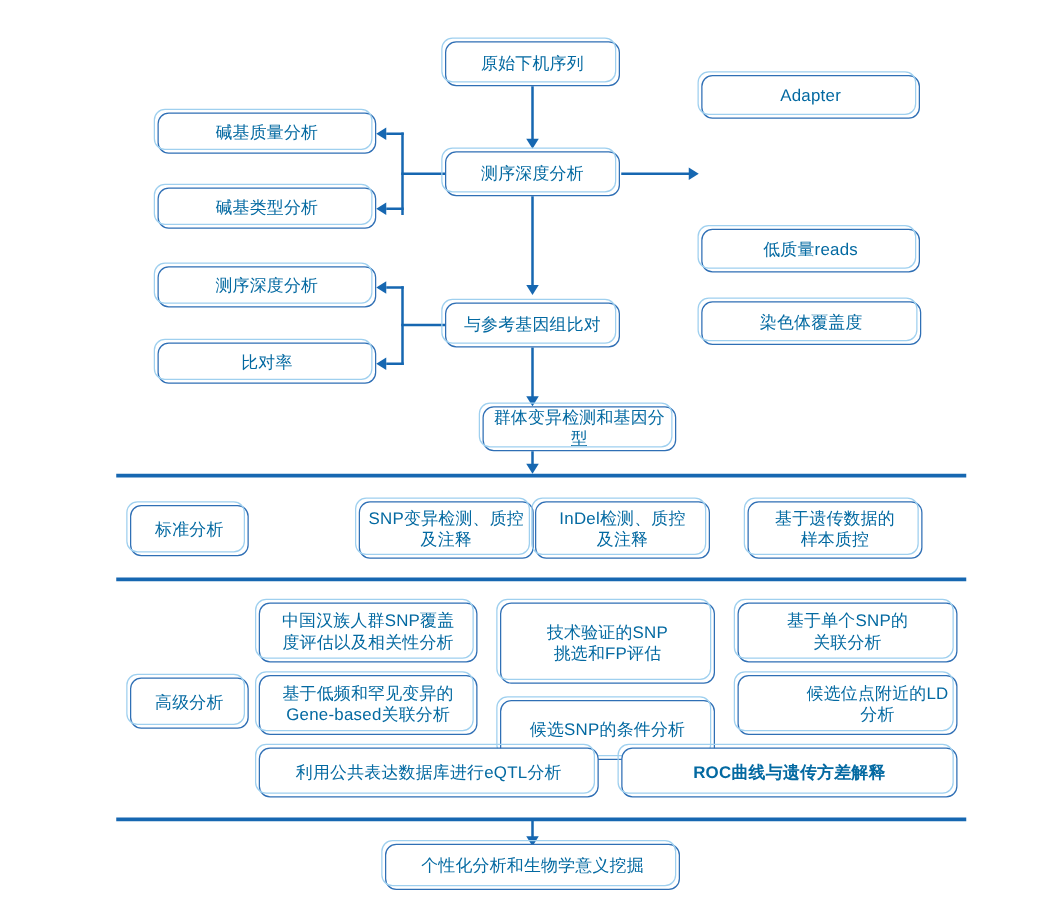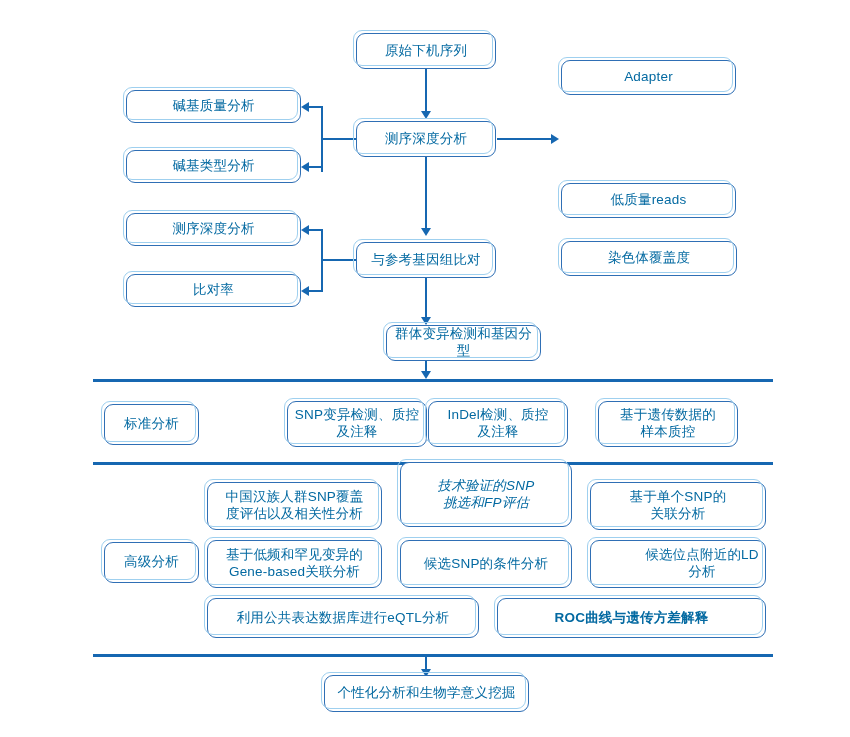--- a/index.html
+++ b/index.html
@@ -167,49 +167,49 @@
   <div class="divider" style="left:93px;top:462px;width:680px;"></div>
 
   <div class="node" style="left:104px;top:542px;width:95px;height:41px;">
     <span class="lbl">高级分析</span>
   </div>
 
   <div class="node" style="left:207px;top:482px;width:175px;height:48px;">
     <span class="lbl">中国汉族人群SNP覆盖
 度评估以及相关性分析</span>
   </div>
-  <div class="node" style="left:400px;top:462px;width:172px;height:65px;font-style:italic;">
+  <div class="node" style="left:400px;top:482px;width:172px;height:65px;">
     <span class="lbl">技术验证的SNP
 挑选和FP评估</span>
   </div>
   <div class="node" style="left:590px;top:482px;width:176px;height:48px;">
     <span class="lbl">基于单个SNP的
 关联分析</span>
   </div>
 
   <div class="node" style="left:207px;top:540px;width:175px;height:48px;">
     <span class="lbl">基于低频和罕见变异的
 Gene-based关联分析</span>
   </div>
-  <div class="node" style="left:400px;top:540px;width:172px;height:48px;">
+  <div class="node" style="left:400px;top:560px;width:172px;height:48px;">
     <span class="lbl">候选SNP的条件分析</span>
   </div>
   <div class="node" style="left:590px;top:540px;width:176px;height:48px;padding-left:48px;">
     <span class="lbl">候选位点附近的LD分析</span>
   </div>
 
   <div class="node" style="left:207px;top:598px;width:272px;height:40px;">
     <span class="lbl">利用公共表达数据库进行eQTL分析</span>
   </div>
   <div class="node" style="left:497px;top:598px;width:269px;height:40px;font-weight:bold;">
     <span class="lbl">ROC曲线与遗传方差解释</span>
   </div>
 
   <div class="divider" style="left:93px;top:654px;width:680px;"></div>
 
   <div class="ln v" style="left:425px;top:656px;height:17px;"></div>
   <div class="arrow down" style="left:421px;top:669px;"></div>
 
-  <div class="node" style="left:324px;top:675px;width:205px;height:37px;">
+  <div class="node" style="left:308px;top:675px;width:236px;height:37px;">
     <span class="lbl">个性化分析和生物学意义挖掘</span>
   </div>
 
 </div>
 
 </body></html>

